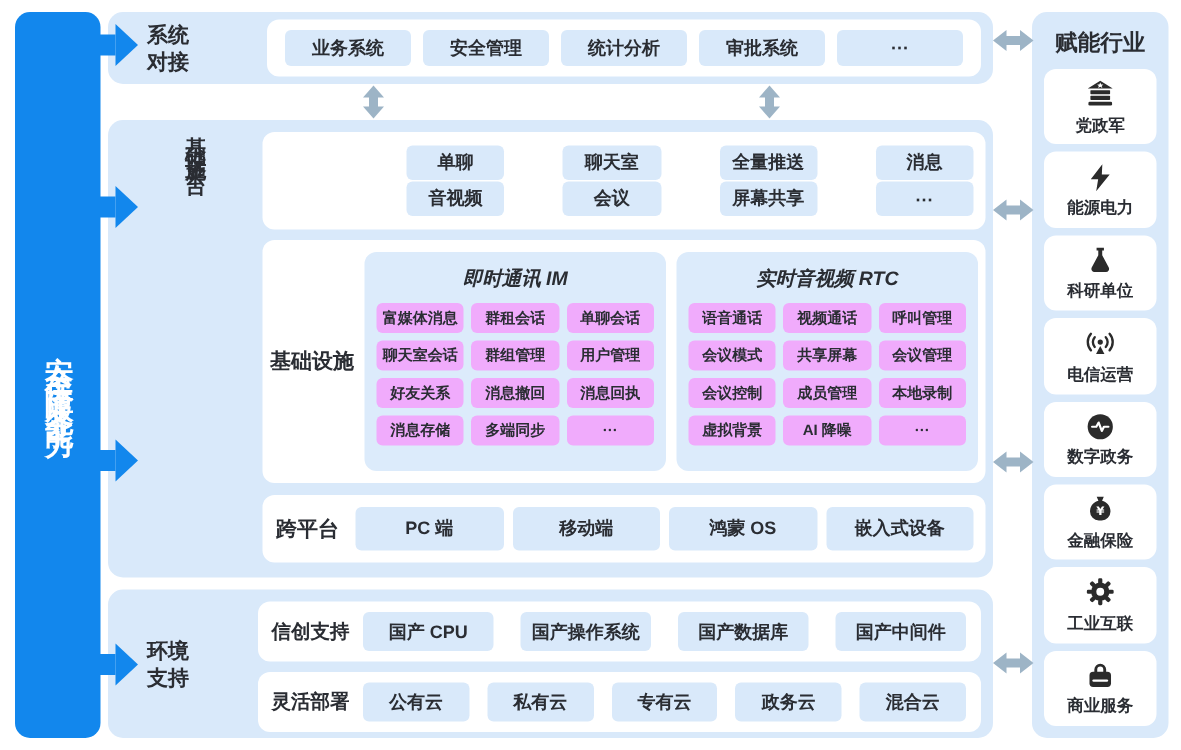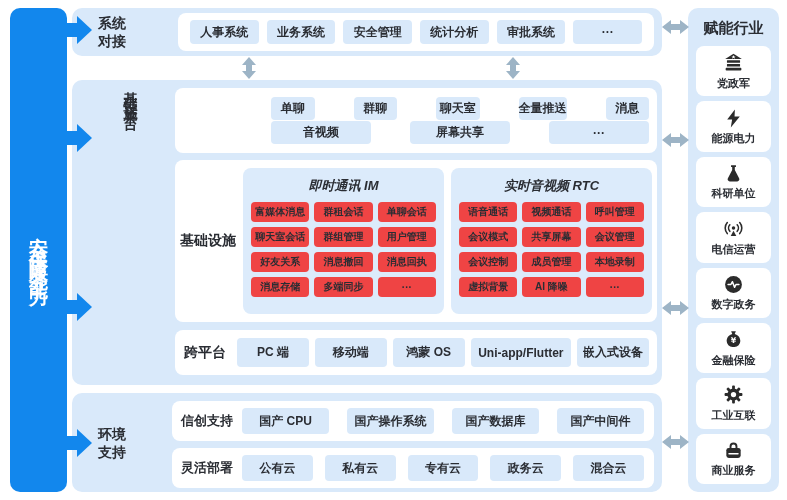--- a/index.html
+++ b/index.html
@@ -33,21 +33,21 @@
         font-weight:700;font-size:12px;white-space:nowrap;}
   .top-inner{position:absolute;left:106px;top:5px;width:476px;height:38px;background:#fff;border-radius:8px;
              display:flex;align-items:center;gap:8px;padding:0 12px;}
   .top-inner .chip{flex:1;height:24px;}
   .func-rows{position:absolute;left:62px;right:8px;top:9px;bottom:9px;display:flex;flex-direction:column;justify-content:space-between;}
   .func-row{display:flex;gap:5px;height:23px;}
   .func-row .chip{flex:1;margin-left:34px;}
   .subpanel{position:absolute;top:8px;width:201px;height:146px;background:#dcebfb;border-radius:8px;}
   .subpanel .sp-title{text-align:center;font-weight:700;font-size:13px;margin:9px 0 7px;font-style:italic;}
   .sp-grid{display:grid;grid-template-columns:repeat(3,1fr);gap:5px;padding:0 8px;}
-  .chipw{display:flex;align-items:center;justify-content:center;background:#ef4444;border-radius:4px;
+  .chipw{display:flex;align-items:center;justify-content:center;background:#f0abfc;border-radius:4px;
          height:20px;font-weight:700;font-size:10px;white-space:nowrap;}
   .cross-chips{position:absolute;left:62px;right:8px;top:8px;bottom:8px;display:flex;gap:6px;align-items:stretch;text-align:center;}
   .cross-chips .chip{flex:1;}
   .cross-chips .chip.wide{flex:1.4;}
   .env-row{left:100px;width:482px;height:40px;}
   .env-chips{position:absolute;left:70px;right:10px;top:7px;bottom:7px;display:flex;align-items:stretch;}
   .env-chips .chip{flex:1;font-size:12px;}
   .gap18{gap:18px;} .gap12{gap:12px;}
   .env-label{position:absolute;left:0;top:0;width:70px;height:100%;display:flex;align-items:center;justify-content:center;
              font-weight:700;font-size:13px;white-space:nowrap;}
@@ -88,21 +88,20 @@
       <div class="head"></div>
     </div>
   <div class="nub" style="top:429px">
       <div class="stem"></div>
       <div class="head"></div>
     </div>
 
   <div class="panel sec-top">
     <div class="blk-label two-line">系统对接</div>
     <div class="top-inner">
-      <div class="chip">人事系统</div>
       <div class="chip">业务系统</div>
       <div class="chip">安全管理</div>
       <div class="chip">统计分析</div>
       <div class="chip">审批系统</div>
       <div class="chip">···</div>
     </div>
   </div>
 
   <div class="varrow" style="left:242px;top:57px">
       <div class="tt"></div>
@@ -115,27 +114,27 @@
       <div class="tb"></div>
     </div>
 
   <div class="panel sec-mid">
     <div class="vlabel">基础设施平台</div>
 
     <div class="white-row" style="left:103px;top:8px;width:482px;height:65px">
       <div class="func-rows">
         <div class="func-row">
           <div class="chip">单聊</div>
-          <div class="chip">群聊</div>
           <div class="chip">聊天室</div>
           <div class="chip">全量推送</div>
           <div class="chip">消息</div>
         </div>
         <div class="func-row">
           <div class="chip">音视频</div>
+          <div class="chip">会议</div>
           <div class="chip">屏幕共享</div>
           <div class="chip">···</div>
         </div>
       </div>
     </div>
 
     <div class="white-row" style="left:103px;top:80px;width:482px;height:162px">
       <div class="row-label" style="width:66px">基础设施</div>
 
       <div class="subpanel" style="left:68px">
@@ -174,21 +173,20 @@
         </div>
       </div>
     </div>
 
     <div class="white-row" style="left:103px;top:250px;width:482px;height:45px">
       <div class="row-label">跨平台</div>
       <div class="cross-chips">
         <div class="chip">PC 端</div>
         <div class="chip">移动端</div>
         <div class="chip">鸿蒙 OS</div>
-        <div class="chip wide">Uni-app/Flutter</div>
         <div class="chip">嵌入式设备</div>
       </div>
     </div>
   </div>
 
   <div class="panel sec-bot">
     <div class="blk-label two-line">环境支持</div>
 
     <div class="white-row env-row" style="top:8px">
       <div class="env-label">信创支持</div>

